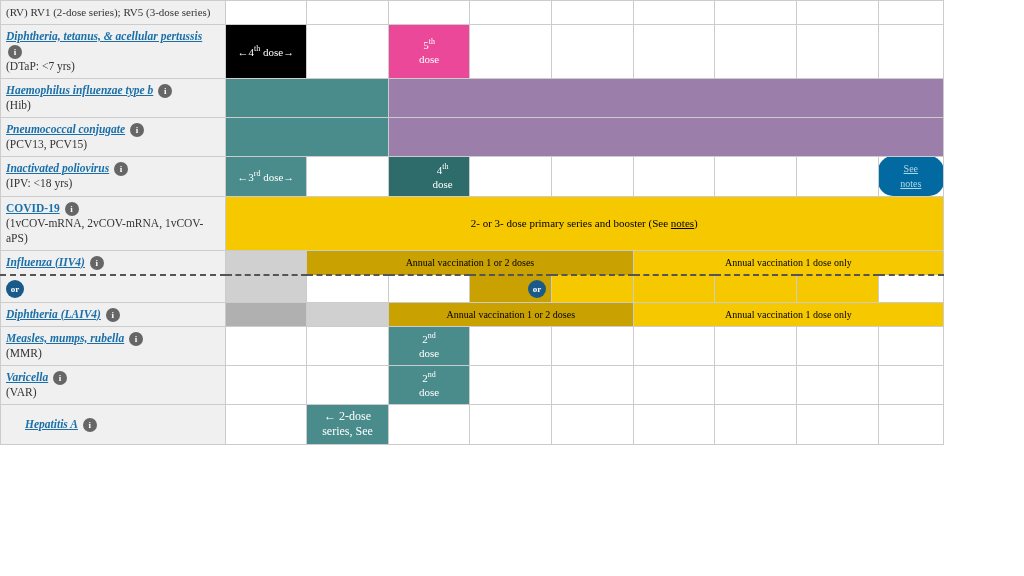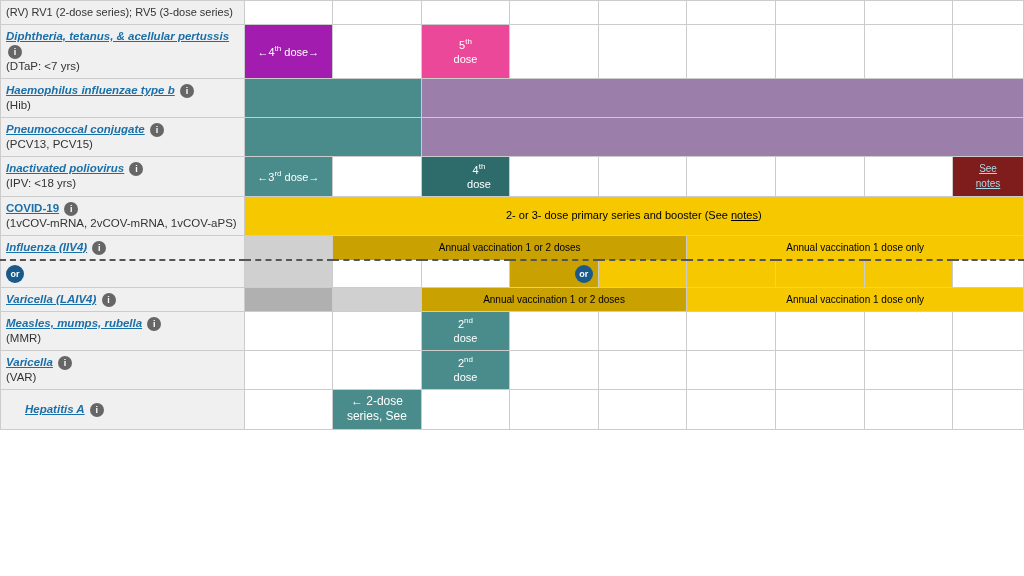--- a/index.html
+++ b/index.html
@@ -5,22 +5,23 @@
     * { box-sizing: border-box; margin: 0; padding: 0; }
     body {
       font-family: Arial, sans-serif;
       font-size: 12px;
       background: #fff;
       overflow: hidden;
       width: 1024px;
       height: 576px;
     }
     .table-container {
-      width: 1024px;
+      width: 944px;
       overflow: hidden;
+      font-family: Liberation Serif, serif;
     }
     table {
       width: 100%;
       border-collapse: collapse;
       table-layout: fixed;
     }
     td, th {
       border: 1px solid #ccc;
       padding: 4px 5px;
       vertical-align: middle;
@@ -119,21 +120,21 @@
         <td class="white-cell"></td>
         <td class="white-cell"></td>
       </tr>
 
       <tr>
         <td class="vaccine-name-cell">
           <a href="#">Diphtheria, tetanus, &amp; acellular pertussis</a>
           <span class="info-icon">i</span>
           <span class="sub">(DTaP: &lt;7 yrs)</span>
         </td>
-        <td style="background:#a21caf; color:#fff;" class="center dose-label">←4<sup>th</sup> dose→</td>
+        <td style="background:#000000; color:#fff;" class="center dose-label">←4<sup>th</sup> dose→</td>
         <td class="white-cell"></td>
         <td style="background:#ec4899; color:#fff;" class="center dose-label">5<sup>th</sup><br>dose</td>
         <td class="white-cell"></td>
         <td class="white-cell"></td>
         <td class="white-cell"></td>
         <td class="white-cell"></td>
         <td class="white-cell"></td>
         <td class="white-cell"></td>
       </tr>
 
@@ -164,21 +165,21 @@
           <span class="sub">(IPV: &lt;18 yrs)</span>
         </td>
         <td style="background:#4a8c8c; color:#fff;" class="center dose-label">←3<sup>rd</sup> dose→</td>
         <td class="white-cell"></td>
         <td style="background:#2e6b6b; color:#fff;padding-left:32px;" class="center dose-label">4<sup>th</sup><br>dose</td>
         <td class="white-cell"></td>
         <td class="white-cell"></td>
         <td class="white-cell"></td>
         <td class="white-cell"></td>
         <td class="white-cell"></td>
-        <td style="background:#7f1d1d; color:#fff;" class="center">
+        <td style="background:#0369a1; color:#fff;border-radius:15px;" class="center">
           <span style="color:#add8e6; font-size:10px; text-decoration:underline;">See<br>notes</span>
         </td>
       </tr>
 
       <tr>
         <td class="vaccine-name-cell">
           <a href="#" style="font-style:normal; color:#1a6fa8; font-weight:bold;">COVID-19</a>
           <span class="info-icon">i</span>
           <span class="sub">(1vCOV-mRNA, 2vCOV-mRNA, 1vCOV-aPS)</span>
         </td>
@@ -209,21 +210,21 @@
         </td>
         <td style="border-top: 2px dashed #555; background:#f5c800;"></td>
         <td style="border-top: 2px dashed #555; background:#f5c800;"></td>
         <td style="border-top: 2px dashed #555; background:#f5c800;"></td>
         <td style="border-top: 2px dashed #555; background:#f5c800;"></td>
         <td style="border-top: 2px dashed #555;"></td>
       </tr>
 
       <tr>
         <td class="vaccine-name-cell">
-          <a href="#" style="font-style:italic; color:#1a6fa8; font-weight:bold;">Varicella (LAIV4)</a>
+          <a href="#" style="font-style:italic; color:#1a6fa8; font-weight:bold;">Diphtheria (LAIV4)</a>
           <span class="info-icon">i</span>
         </td>
         <td style="background:#b0b0b0;"></td>
         <td style="background:#d0d0d0;"></td>
         <td colspan="3" style="background:#c9a100; color:#000;" class="center annual-text">Annual vaccination 1 or 2 doses</td>
         <td colspan="4" style="background:#f5c800; color:#000;" class="center annual-text">Annual vaccination 1 dose only</td>
       </tr>
 
       <tr>
         <td class="vaccine-name-cell">

